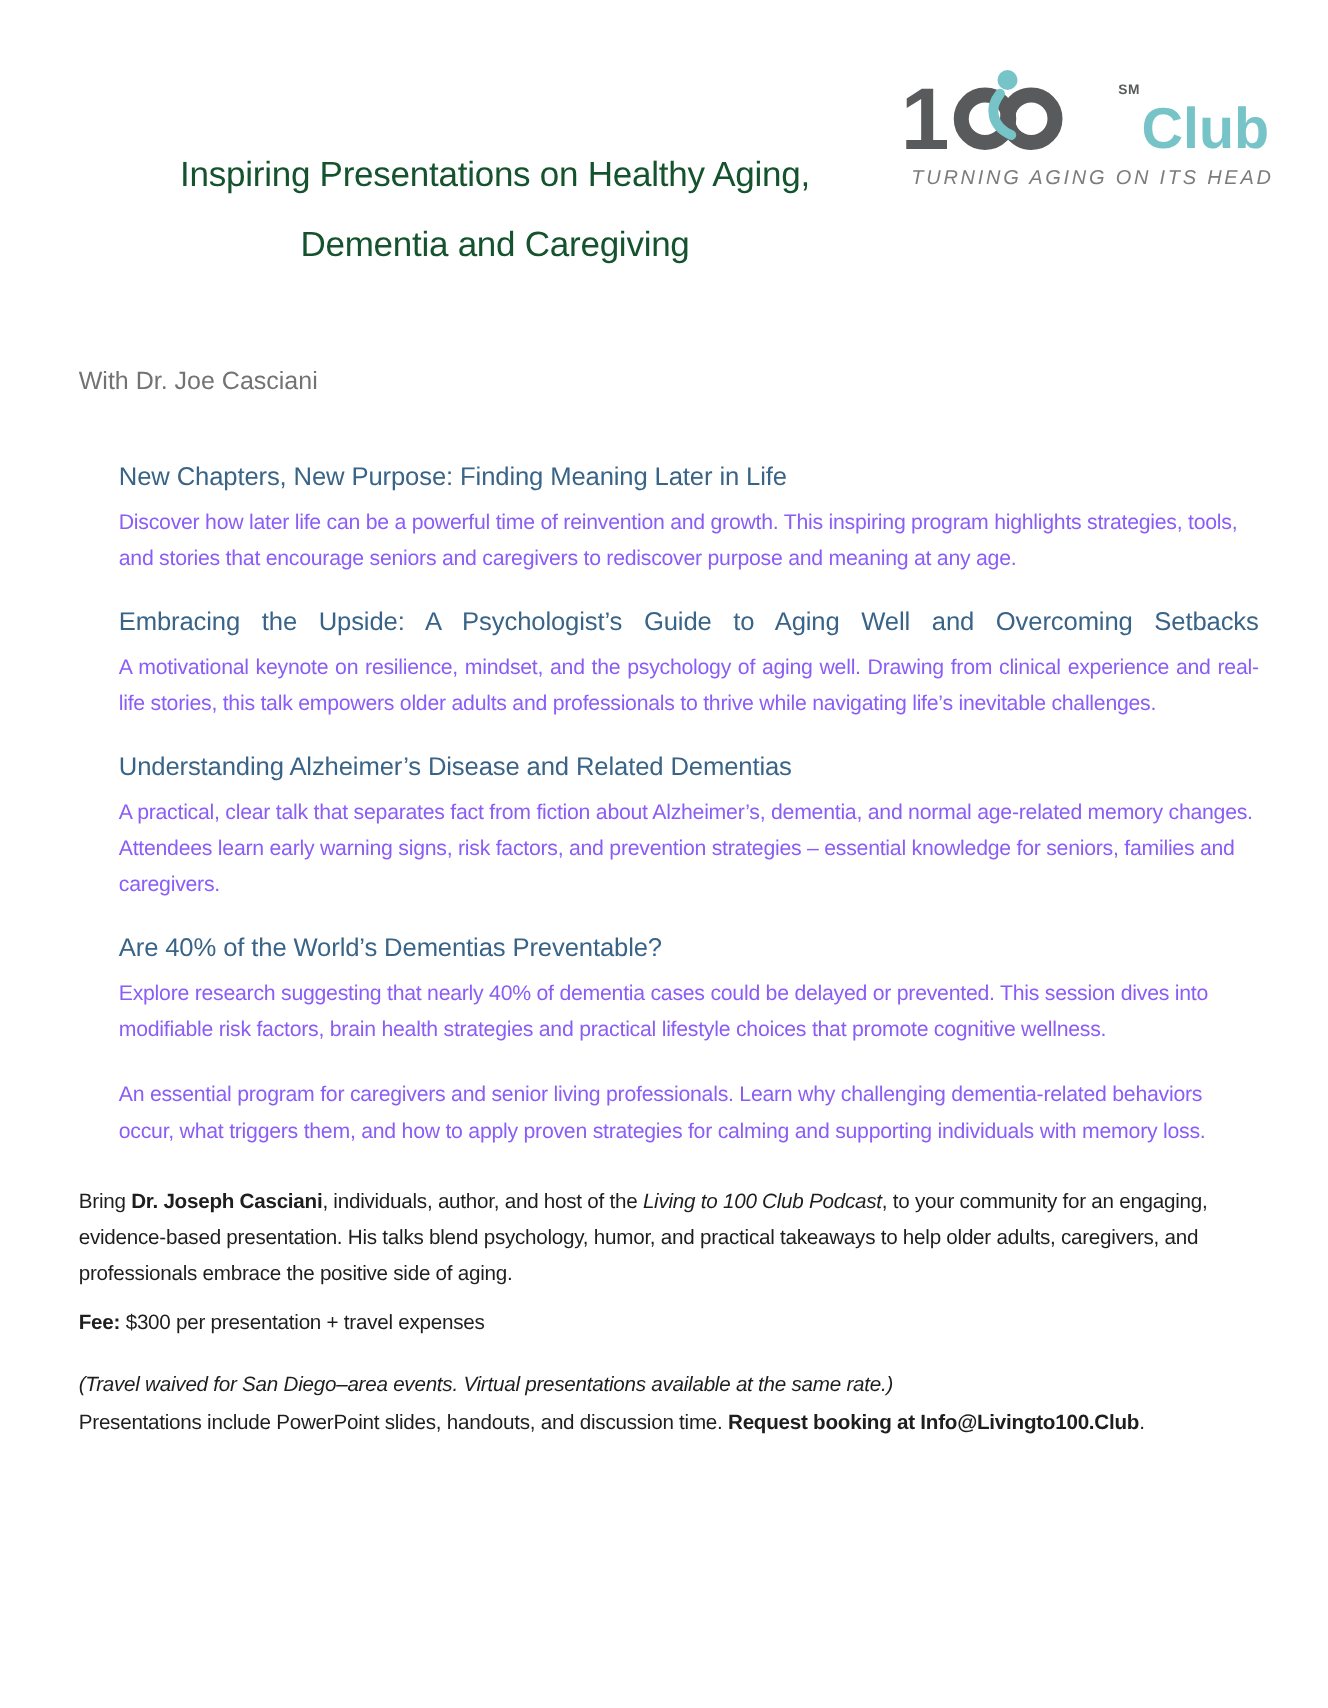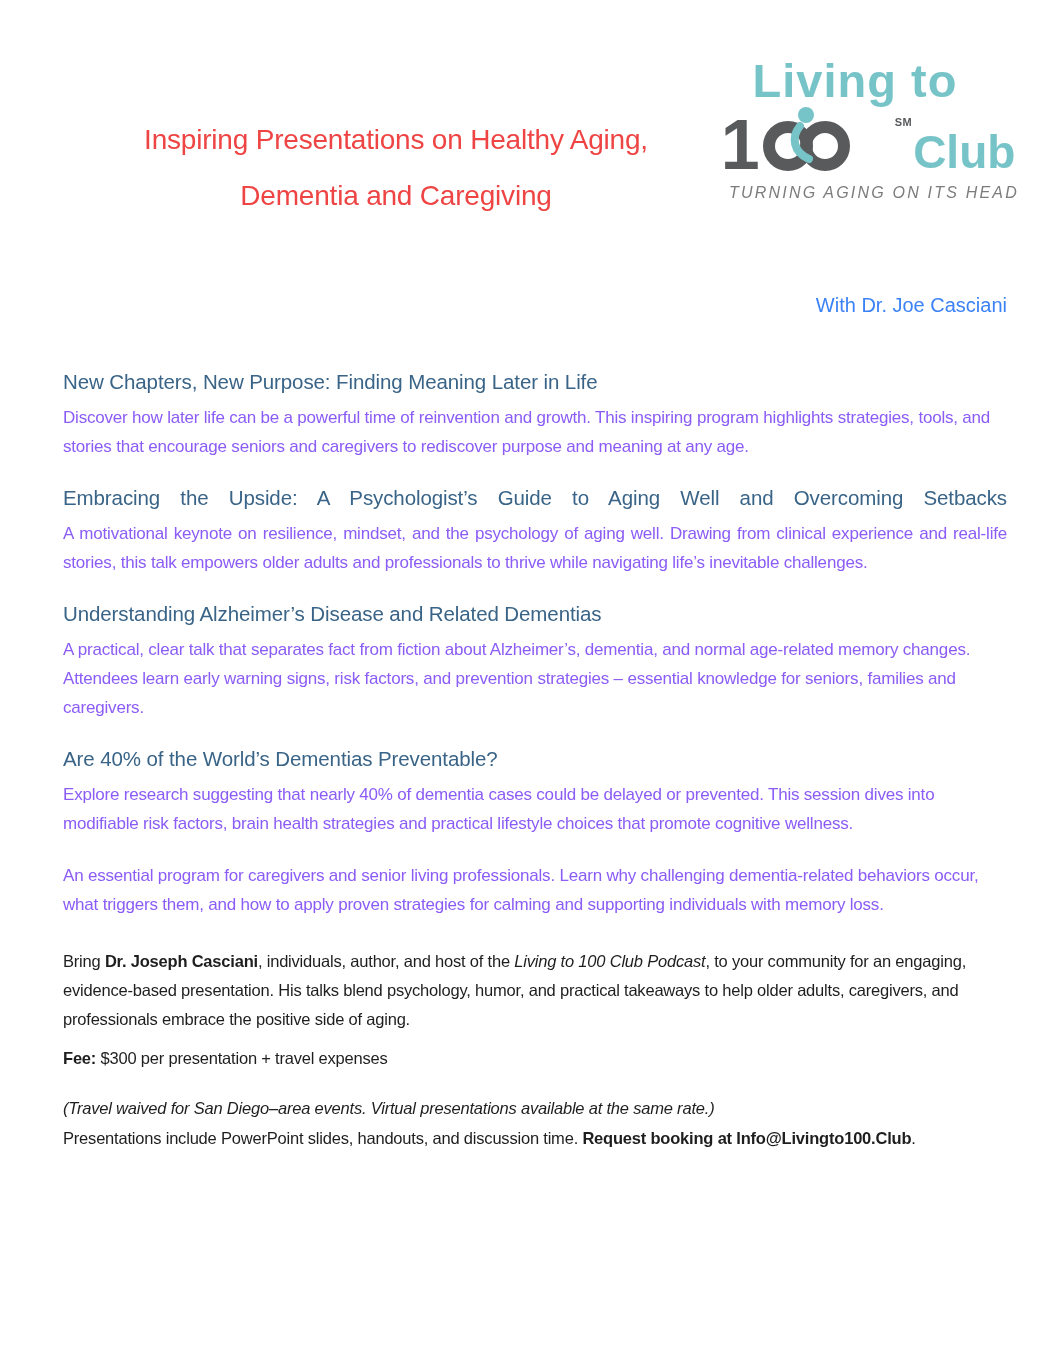--- a/index.html
+++ b/index.html
@@ -15,21 +15,21 @@
     padding: 0 55px 0 63px;
     overflow: hidden;
   }
 
   
   .header { display: flex; padding-top: 52px; }
   .title-col { flex: 1 1 auto; padding-top: 60px; }
   h1.doc-title {
     font-size: 28px;
     font-weight: 400;
-    color: #ef4444;
+    color: #14532d;
     text-align: center;
     line-height: 56px;
     letter-spacing: -0.2px;
   }
   h1.doc-title .title-line { display: block; }
 
   .logo-col { flex: 0 0 278px; padding-top: 4px; }
   .logo { width: 278px; text-align: center; }
   .logo-top {
     font-size: 47px;
@@ -77,28 +77,28 @@
     color: #7B7C7E;
     letter-spacing: 2.2px;
     white-space: nowrap;
     font-weight: 400;
     text-align: right;
   }
 
   
   .subtitle {
     margin-top: 68px;
-    text-align: right;
+    text-align: left;
     font-size: 20px;
-    color: #3b82f6;
+    color: #737373;
     line-height: 26px;
   }
 
   
-  .section { margin-top: 23px; }
+  .section { margin-top: 23px; margin-left: 32px; }
   .section:first-of-type { margin-top: 50px; }
   .section h2 {
     font-size: 20.5px;
     font-weight: 400;
     color: #396487;
     line-height: 28px;
     margin-bottom: 7px;
     letter-spacing: -0.1px;
   }
   .section p {
@@ -129,21 +129,20 @@
   <header class="header">
     <div class="title-col">
       <h1 class="doc-title">
         <span class="title-line">Inspiring Presentations on Healthy Aging,</span>
         <span class="title-line">Dementia and Caregiving</span>
       </h1>
     </div>
 
     <div class="logo-col">
       <div class="logo">
-        <div class="logo-top">Living to</div>
         <div class="logo-mid">
           <span class="logo-one">1</span>
           <span class="logo-infinity">
             <svg width="104" height="66" viewBox="0 0 104 66" aria-hidden="true">
               <circle cx="30" cy="40" r="19" fill="none" stroke="#595A5C" stroke-width="12"></circle>
               <circle cx="67" cy="40" r="19" fill="none" stroke="#595A5C" stroke-width="12"></circle>
               <path d="M 42 20 C 33 31, 35 46, 51 53" fill="none" stroke="#77C4C8" stroke-width="8" stroke-linecap="round"></path>
               <circle cx="48" cy="9" r="8" fill="#77C4C8"></circle>
             </svg>
           </span>

